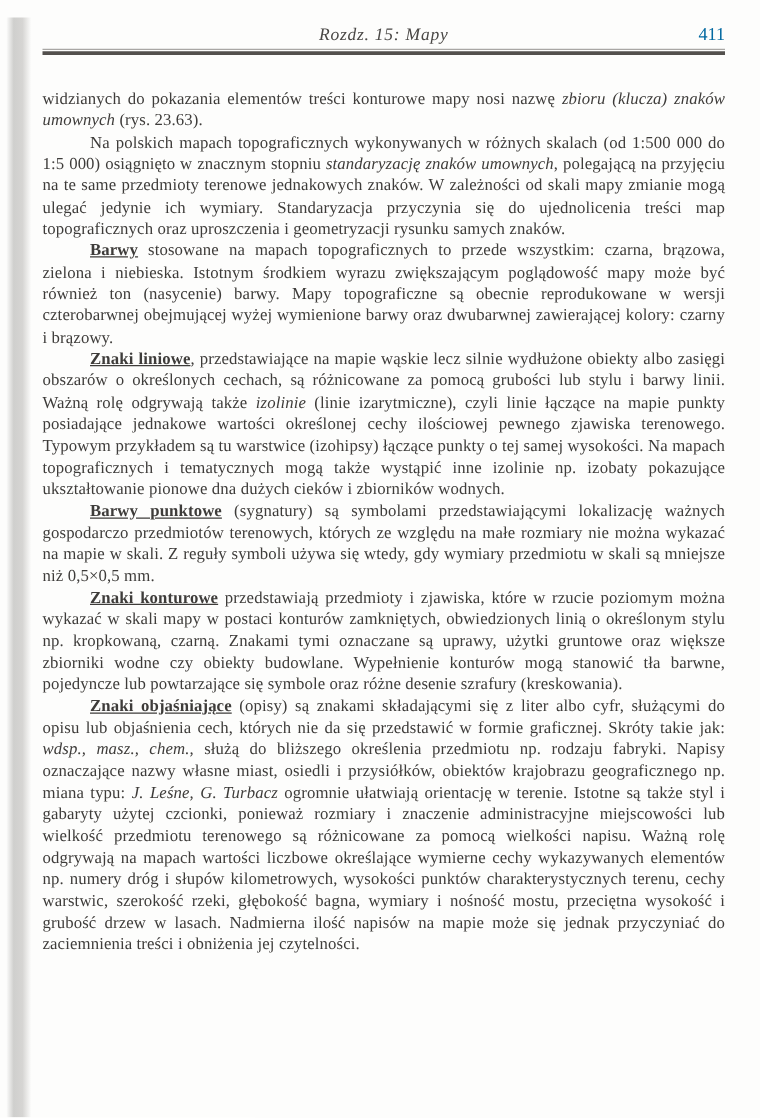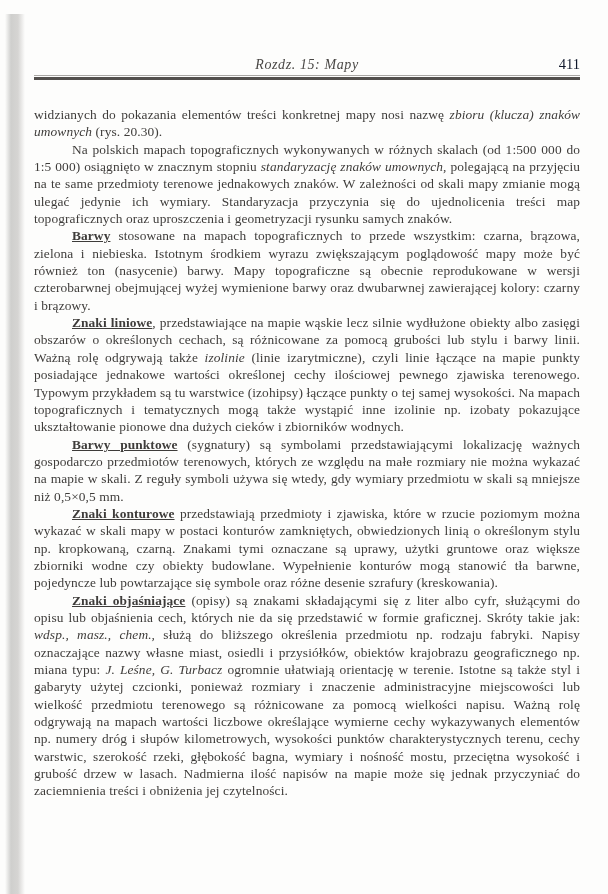--- a/index.html
+++ b/index.html
@@ -26,39 +26,38 @@
       rgba(200,200,200,0) 0%,
       #cfcfcd 30%,
       #d6d5d3 65%,
       rgba(210,210,208,0) 100%);
   }
   .content {
     position: absolute;
     left: 34px;
     top: 20px;
     width: 546px;
-    margin-top: 36px;
   }
   .running-head {
     display: grid;
     grid-template-columns: 1fr auto 1fr;
     align-items: baseline;
   }
   .head-title {
     grid-column: 2;
     font-style: italic;
     font-size: 14px;
     letter-spacing: 0.6px;
     color: #4a4846;
   }
   .page-num {
     grid-column: 3;
     text-align: right;
     font-size: 14.5px;
-    color: #0f172a;
+    color: #0369a1;
   }
   .head-rule {
     margin-top: 2px;
     height: 5px;
     box-sizing: border-box;
     border-top: 1px solid #a9a7a4;
     border-bottom: 3px solid #53504d;
   }
   .body-text {
     margin-top: 26px;
@@ -82,21 +81,21 @@
 
 <div class="page">
   <div class="binding-shadow"></div>
   <div class="content">
     <div class="running-head">
       <span class="head-title">Rozdz. 15: Mapy</span>
       <span class="page-num">411</span>
     </div>
     <div class="head-rule"></div>
     <div class="body-text">
-        <p><span>widzianych do pokazania elementów treści konkretnej mapy nosi nazwę </span><span class="italic">zbioru (klucza) znaków umownych</span><span> (rys. 20.30).</span></p>
+        <p><span>widzianych do pokazania elementów treści konturowe mapy nosi nazwę </span><span class="italic">zbioru (klucza) znaków umownych</span><span> (rys. 23.63).</span></p>
         <p class="indent"><span>Na polskich mapach topograficznych wykonywanych w różnych skalach (od 1:500 000 do 1:5 000) osiągnięto w znacznym stopniu </span><span class="italic">standaryzację znaków umownych</span><span>, polegającą na przyjęciu na te same przedmioty terenowe jednakowych znaków. W zależności od skali mapy zmianie mogą ulegać jedynie ich wymiary. Standaryzacja przyczynia się do ujednolicenia treści map topograficznych oraz uproszczenia i geometryzacji rysunku samych znaków.</span></p>
         <p class="indent"><span class="bold">Barwy</span><span> stosowane na mapach topograficznych to przede wszystkim: czarna, brązowa, zielona i niebieska. Istotnym środkiem wyrazu zwiększającym poglądowość mapy może być również ton (nasycenie) barwy. Mapy topograficzne są obecnie reprodukowane w wersji czterobarwnej obejmującej wyżej wymienione barwy oraz dwubarwnej zawierającej kolory: czarny i brązowy.</span></p>
         <p class="indent"><span class="bold">Znaki liniowe</span><span>, przedstawiające na mapie wąskie lecz silnie wydłużone obiekty albo zasięgi obszarów o określonych cechach, są różnicowane za pomocą grubości lub stylu i barwy linii. Ważną rolę odgrywają także </span><span class="italic">izolinie</span><span> (linie izarytmiczne), czyli linie łączące na mapie punkty posiadające jednakowe wartości określonej cechy ilościowej pewnego zjawiska terenowego. Typowym przykładem są tu warstwice (izohipsy) łączące punkty o tej samej wysokości. Na mapach topograficznych i tematycznych mogą także wystąpić inne izolinie np. izobaty pokazujące ukształtowanie pionowe dna dużych cieków i zbiorników wodnych.</span></p>
         <p class="indent"><span class="bold">Barwy punktowe</span><span> (sygnatury) są symbolami przedstawiającymi lokalizację ważnych gospodarczo przedmiotów terenowych, których ze względu na małe rozmiary nie można wykazać na mapie w skali. Z reguły symboli używa się wtedy, gdy wymiary przedmiotu w skali są mniejsze niż 0,5×0,5 mm.</span></p>
         <p class="indent"><span class="bold">Znaki konturowe</span><span> przedstawiają przedmioty i zjawiska, które w rzucie poziomym można wykazać w skali mapy w postaci konturów zamkniętych, obwiedzionych linią o określonym stylu np. kropkowaną, czarną. Znakami tymi oznaczane są uprawy, użytki gruntowe oraz większe zbiorniki wodne czy obiekty budowlane. Wypełnienie konturów mogą stanowić tła barwne, pojedyncze lub powtarzające się symbole oraz różne desenie szrafury (kreskowania).</span></p>
         <p class="indent"><span class="bold">Znaki objaśniające</span><span> (opisy) są znakami składającymi się z liter albo cyfr, służącymi do opisu lub objaśnienia cech, których nie da się przedstawić w formie graficznej. Skróty takie jak: </span><span class="italic">wdsp., masz., chem.,</span><span> służą do bliższego określenia przedmiotu np. rodzaju fabryki. Napisy oznaczające nazwy własne miast, osiedli i przysiółków, obiektów krajobrazu geograficznego np. miana typu: </span><span class="italic">J. Leśne, G. Turbacz</span><span> ogromnie ułatwiają orientację w terenie. Istotne są także styl i gabaryty użytej czcionki, ponieważ rozmiary i znaczenie administracyjne miejscowości lub wielkość przedmiotu terenowego są różnicowane za pomocą wielkości napisu. Ważną rolę odgrywają na mapach wartości liczbowe określające wymierne cechy wykazywanych elementów np. numery dróg i słupów kilometrowych, wysokości punktów charakterystycznych terenu, cechy warstwic, szerokość rzeki, głębokość bagna, wymiary i nośność mostu, przeciętna wysokość i grubość drzew w lasach. Nadmierna ilość napisów na mapie może się jednak przyczyniać do zaciemnienia treści i obniżenia jej czytelności.</span></p>
       </div>
   </div>
 </div>
 

